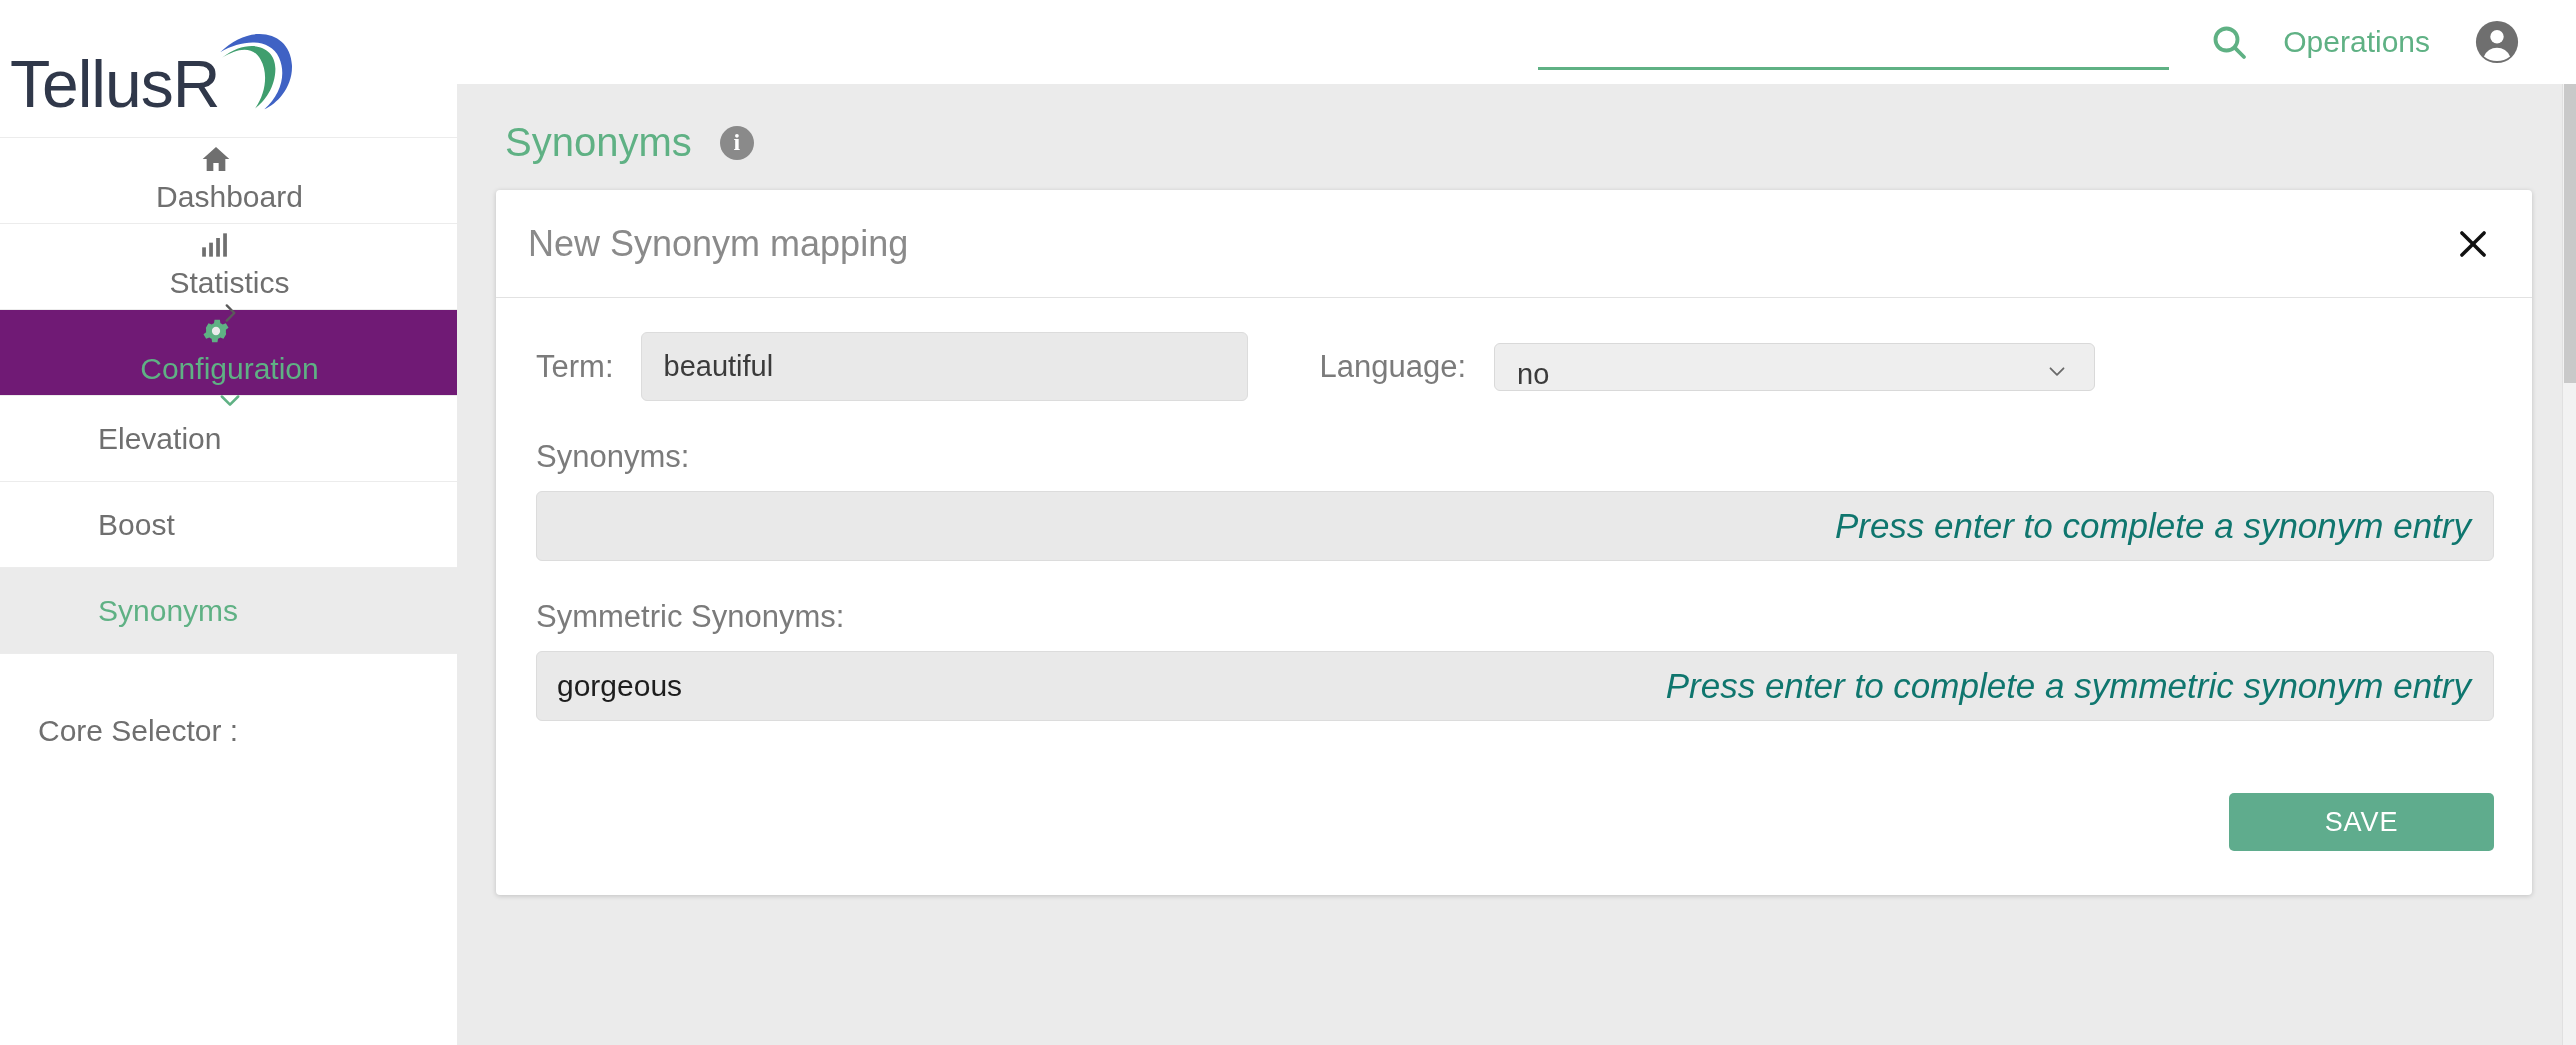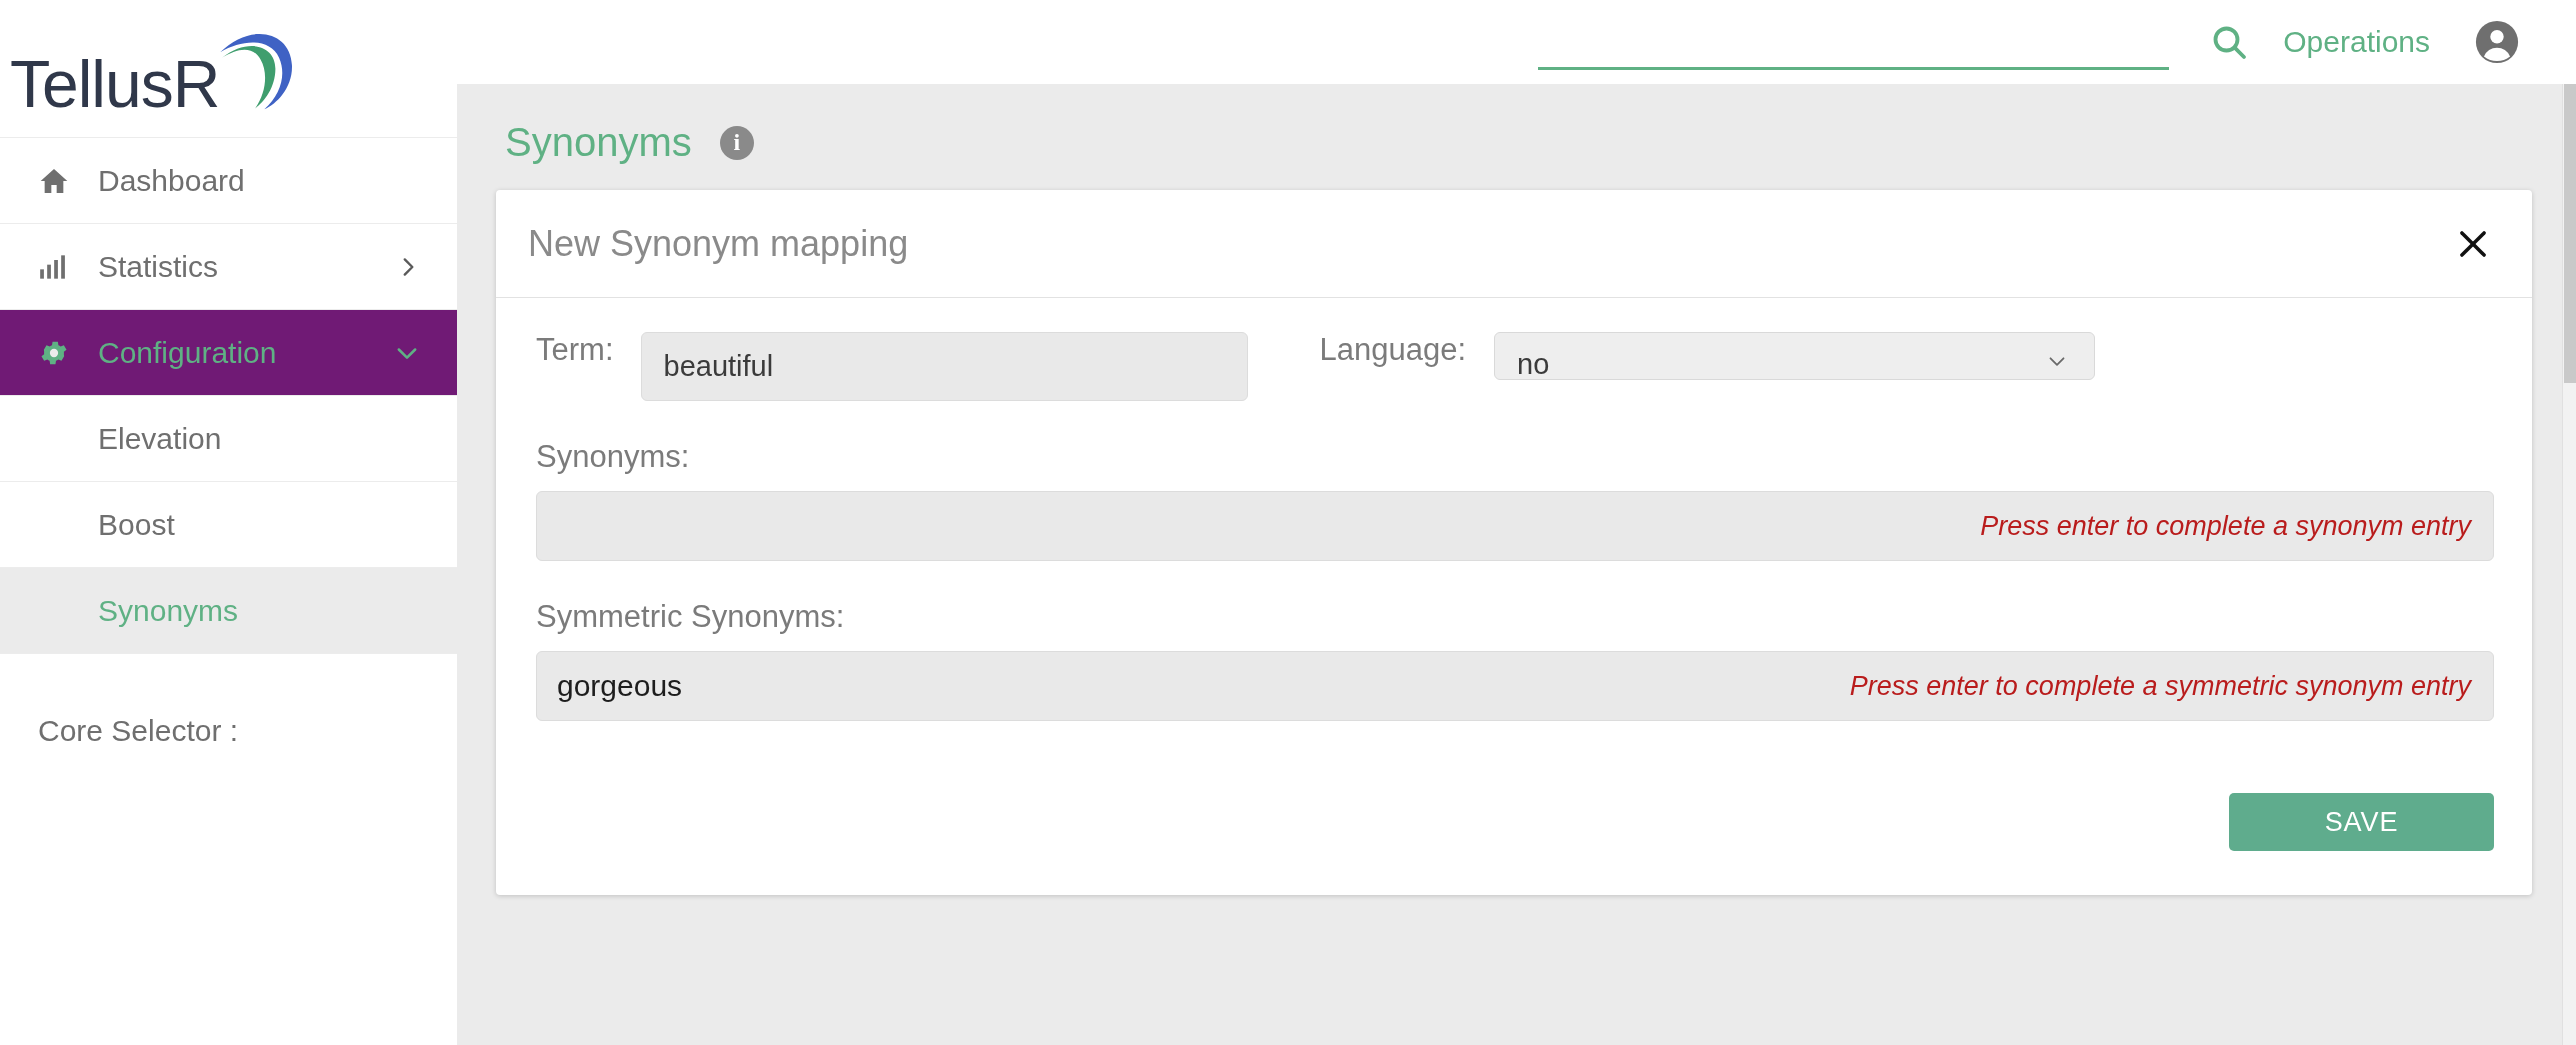--- a/index.html
+++ b/index.html
@@ -37,20 +37,21 @@
   .nav { border-top: 1px solid #ececec; }
   .nav-item {
     height: 86px;
     display: flex; align-items: center;
     padding: 0 36px 0 38px;
     border-bottom: 1px solid #ececec;
     color: #6f6f6f;
     font-size: 30px;
     cursor: pointer;
     background: #ffffff;
+    flex-direction: column;
   }
   .nav-item.active-group { background: #701a75; }
   .nav-item.green { color: #5fb184; }
   .nav-icon {
     width: 42px; margin-right: 18px;
     display: flex; align-items: center; justify-content: flex-start;
     flex: 0 0 42px;
   }
   .nav-label { flex: 1; }
   .nav-chevron { color: #5a5a5a; display: flex; align-items: center; }
@@ -146,21 +147,21 @@
   .modal-head {
     height: 108px;
     display: flex; align-items: center; justify-content: space-between;
     padding: 0 40px 0 32px;
     border-bottom: 1px solid #e2e2e2;
   }
   .modal-title { font-size: 36px; color: #8a8a8a; }
   .close-btn { cursor: pointer; display: flex; align-items: center; font-size: 42px; color: #111; line-height: 1; }
   .modal-body { padding: 34px 38px 36px 40px; }
 
-  .row-1 { display: flex; align-items: flex-start; gap: 0; }
+  .row-1 { display: flex; align-items: center; gap: 0; }
   .fld-label { font-size: 31px; color: #7b7b7b; white-space: nowrap; }
   .txt-input {
     background: #e9e9e9;
     border: 1px solid #dcdcdc;
     border-radius: 6px;
     height: 69px;
     display: flex; align-items: center;
     padding: 0 22px;
     font-size: 29px; color: #3b3b3b;
     cursor: text;
@@ -183,21 +184,21 @@
     background: #e9e9e9;
     border: 1px solid #dcdcdc;
     border-radius: 6px;
     height: 70px;
     width: 100%;
     display: flex; align-items: center; justify-content: space-between;
     padding: 0 22px 0 20px;
     cursor: text;
   }
   .tag-value { font-size: 30px; color: #1d1d1d; }
-  .tag-hint { font-size: 27px; color: #b91c1c; font-style: italic; }
+  .tag-hint { font-size: 35px; color: #0f766e; font-style: italic; }
   .modal-foot { display: flex; justify-content: flex-end; padding: 36px 38px 44px 0; }
   .save-btn {
     width: 265px; height: 58px;
     background: #5fac8d;
     color: #ffffff;
     border: none; border-radius: 5px;
     font-size: 27px; letter-spacing: 0.9px;
     font-family: "Liberation Sans", sans-serif;
     cursor: pointer;
   }

